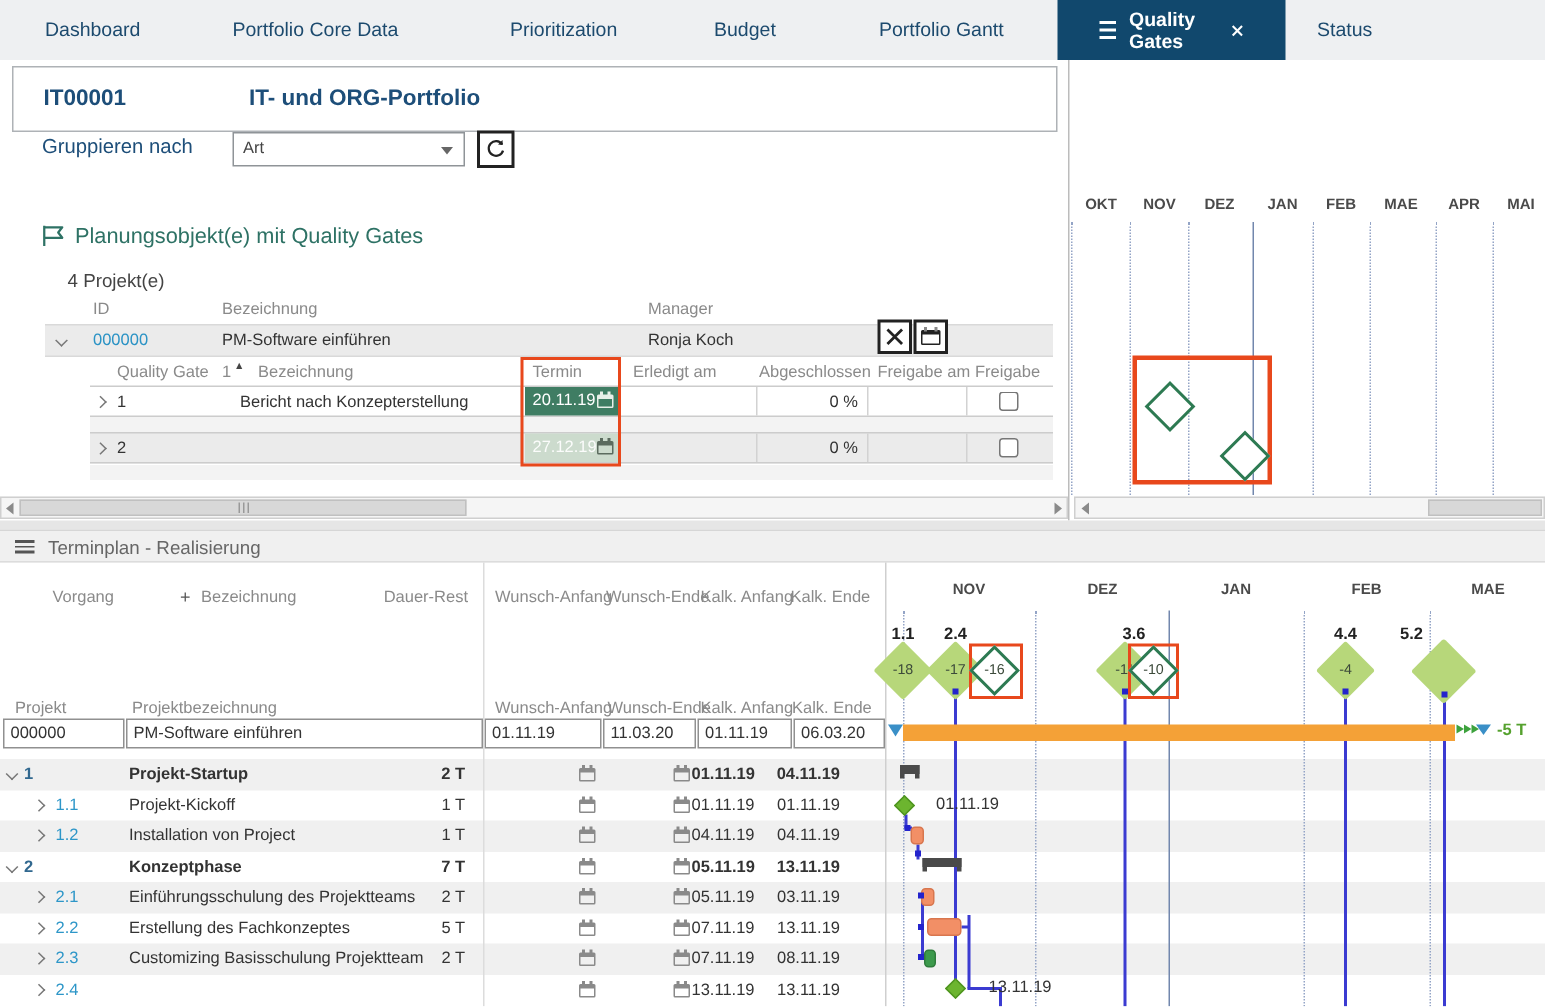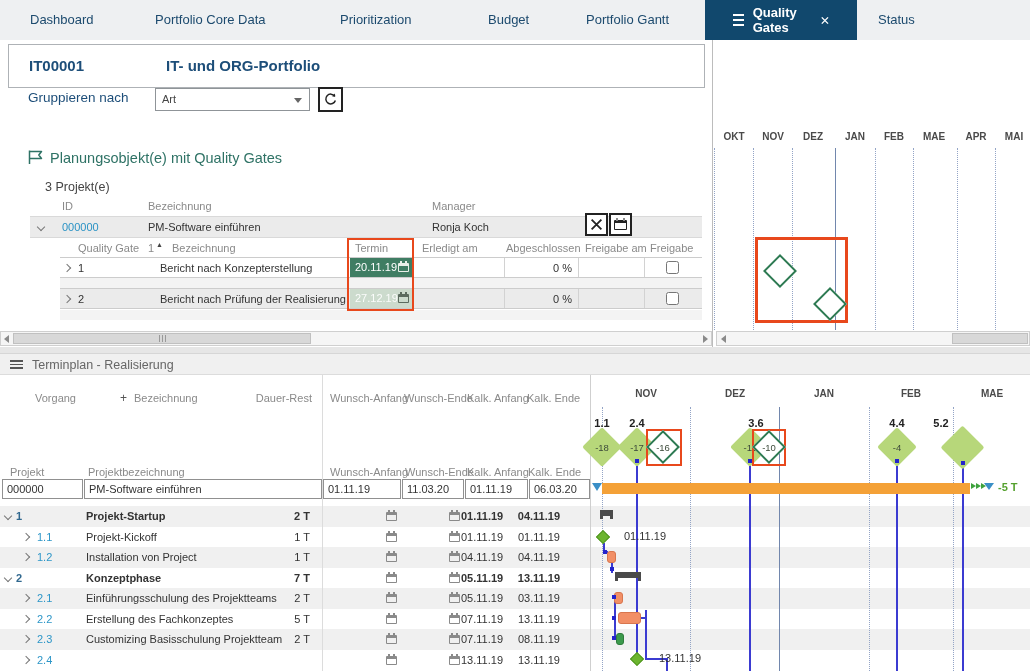--- a/index.html
+++ b/index.html
@@ -112,21 +112,21 @@
 </style>
 </head>
 <body>
 
 <div id="app">
 
   <div class="nav">
     <span class="nav-item" style="left:30px">Dashboard</span>
     <span class="nav-item" style="left:340px">Prioritization</span>
     <span class="nav-item" style="left:155px">Portfolio Core Data</span>
-    <span class="nav-item" style="left:488px">Budget</span>
+    <span class="nav-item" style="left:476px">Budget</span>
     <span class="nav-item" style="left:586px">Portfolio Gantt</span>
     <div class="nav-active" style="left:705px;width:152px">
       <span class="hamb">
           <i></i>
           <i></i>
           <i></i>
         </span>
       <span class="lbl">Quality Gates</span>
       <svg class="closex" viewBox="0 0 10 10">
           <path d="M1 1 L9 9 M9 1 L1 9" stroke="#fff" stroke-width="1.8"></path>
@@ -151,21 +151,21 @@
       <path d="M12.8 1.5 L13 5 L9.6 4.6 Z" fill="#222"></path>
     </svg>
   </div>
 
   <span class="flag-ico">
     <svg width="19" height="19" viewBox="0 0 19 19">
         <path d="M3.5 2.5 V16 M3.5 3.5 H15.5 L12.8 7 L15.5 10.5 H3.5" fill="none" stroke="#2e7265" stroke-width="1.5" stroke-linejoin="round"></path>
       </svg>
   </span>
   <span class="sec-title">Planungsobjekt(e) mit Quality Gates</span>
-  <span class="proj-count">3 Projekt(e)</span>
+  <span class="proj-count">4 Projekt(e)</span>
 
   <span class="th" style="left:62px;top:200px">ID</span>
   <span class="th" style="left:148px;top:200px">Bezeichnung</span>
   <span class="th" style="left:432px;top:200px">Manager</span>
 
   <div class="proj-row">
     <span class="chev exp" style="left:8px;top:7px"></span>
     <span class="cell link" style="left:32px">000000</span>
     <span class="cell" style="left:118px">PM-Software einführen</span>
     <span class="cell" style="left:402px">Ronja Koch</span>
@@ -206,21 +206,20 @@
     <span class="cell" style="left:524px"></span>
     <div class="vline" style="left:584px"></div>
     <input type="checkbox" class="cbx" style="">
   </div>
 
   <div class="abs" style="left:60px;top:278px;width:642px;height:10px;background:#f3f3f3"></div>
 
   <div class="qg-row" style="top:288px;background:#ebebeb">
     <span class="chev col" style="left:4px;top:7px"></span>
     <span class="cell" style="left:18px">2</span>
-    <span class="cell" style="left:100px">Bericht nach Prüfung der Realisierung</span>
     <div class="vline" style="left:287px"></div>
     <div class="termin-cell termin-light">
       <span>27.12.19</span>
       <span class="cal dark" style="right:4px;top:5px"></span>
     </div>
     <div class="vline" style="left:353px"></div>
     <span class="cell" style="left:360px"></span>
     <div class="vline" style="left:444px"></div>
     <span class="pct">0 %</span>
     <div class="vline" style="left:518px"></div>

